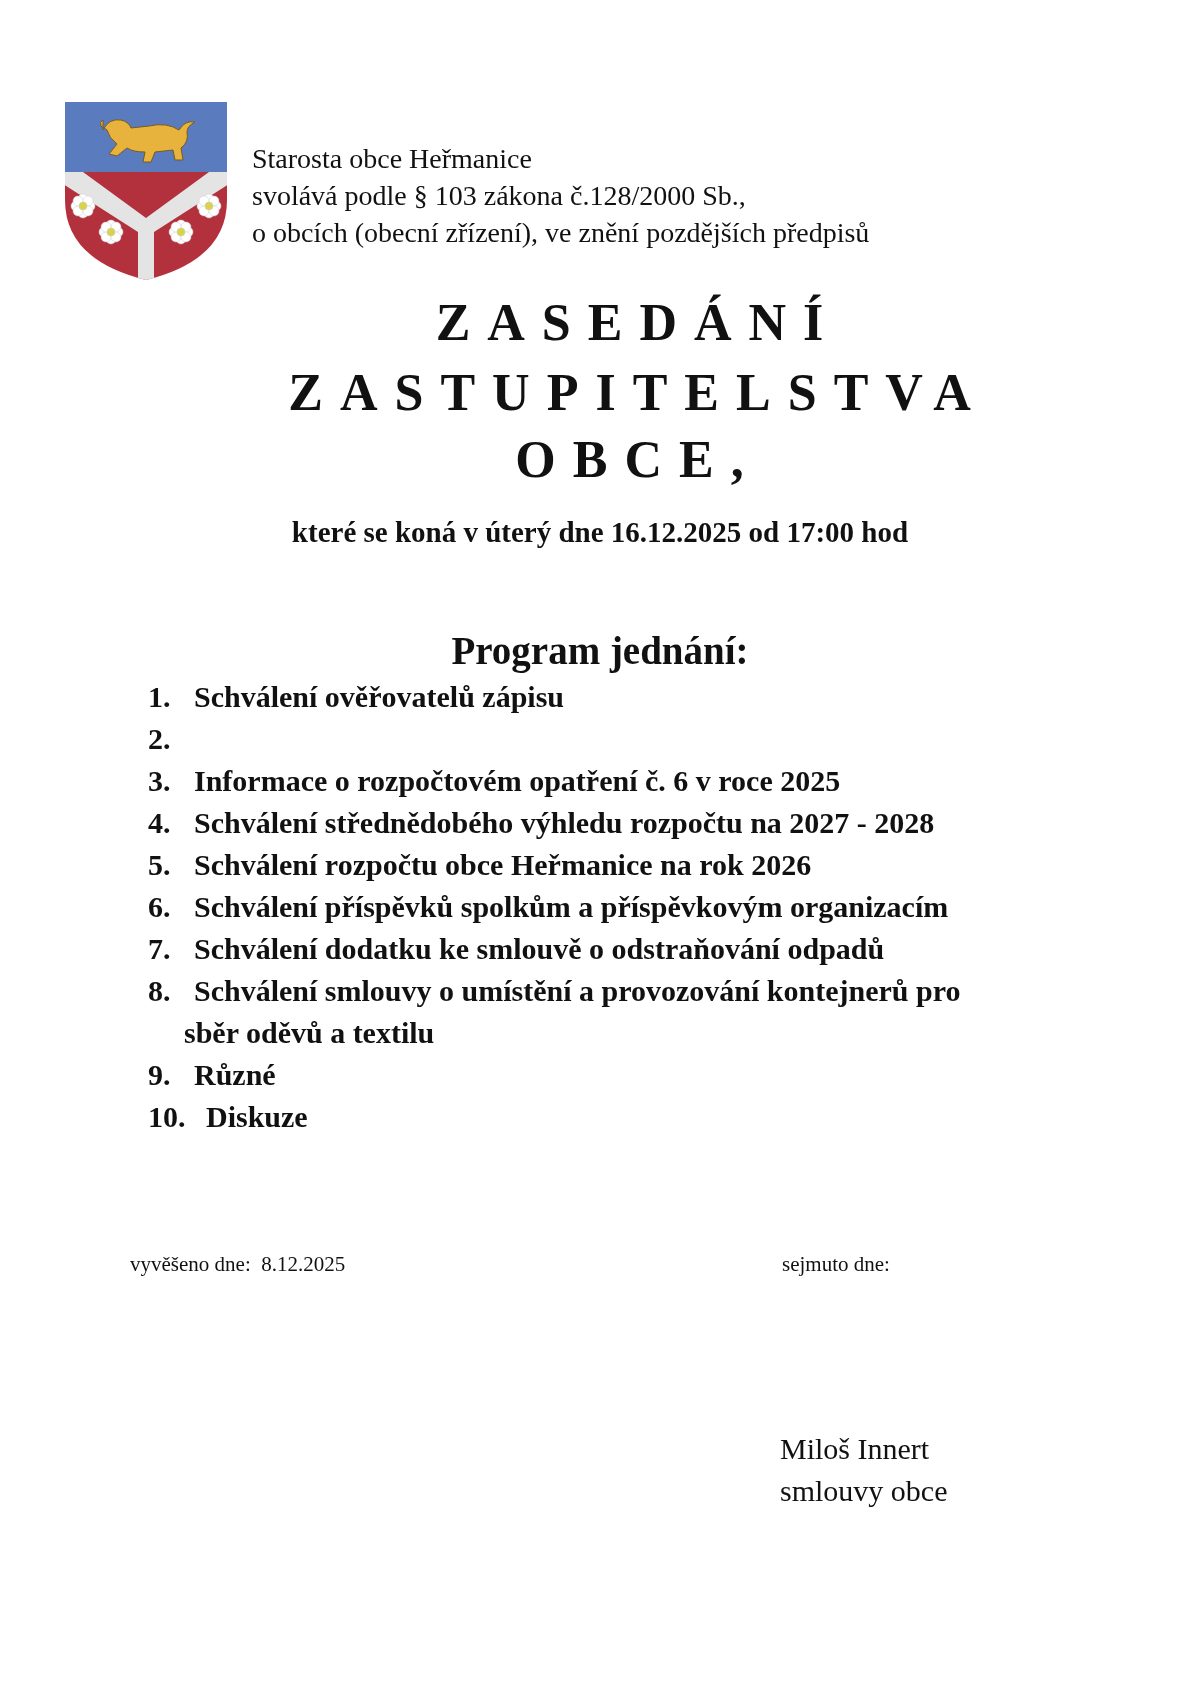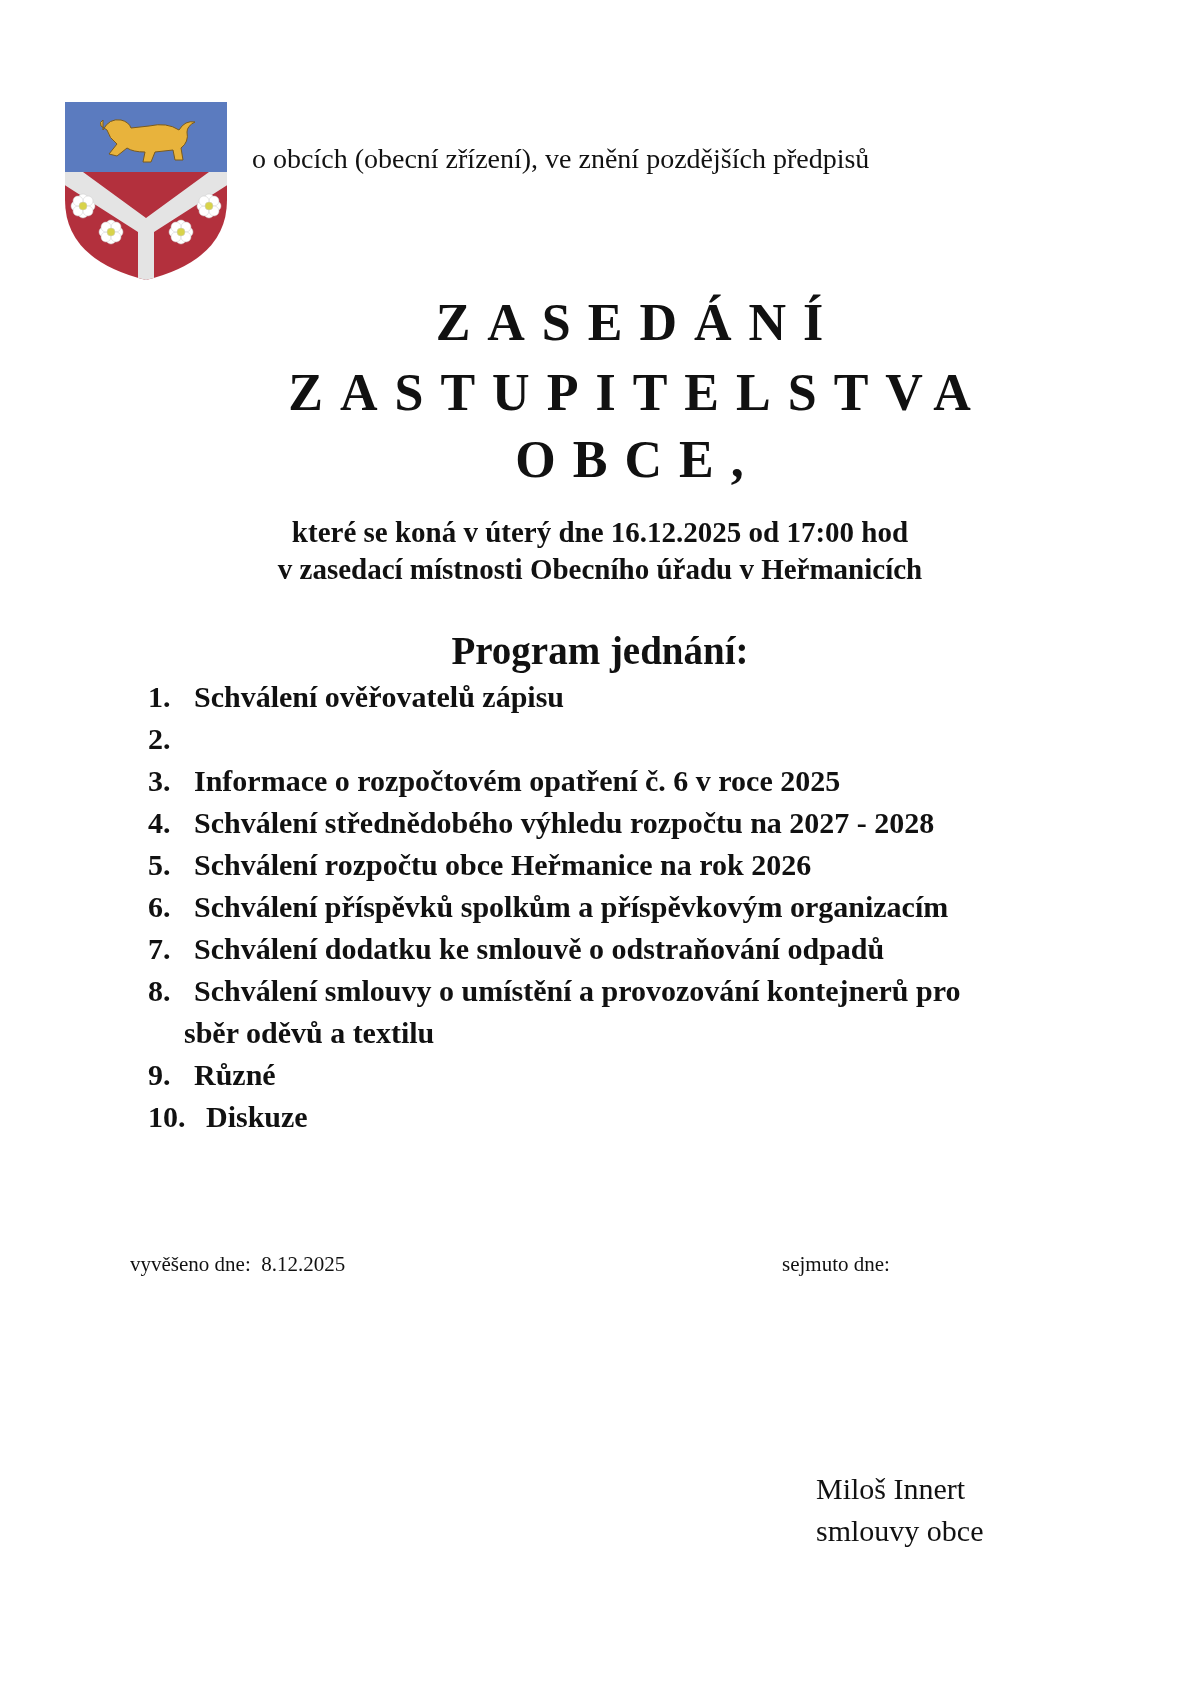--- a/index.html
+++ b/index.html
@@ -14,21 +14,21 @@
     .t2 { top: 358px; }
     .t3 { top: 425px; }
     .when { left: 0; width: 1200px; text-align: center; font-weight: bold; font-size: 29px; line-height: 37px; top: 514px; }
     .prog { left: 0; width: 1200px; text-align: center; font-weight: bold; font-size: 39px; top: 627px; line-height: 48px; }
     .agenda { left: 148px; top: 676px; font-weight: bold; font-size: 30px; }
     .agenda .item { display: flex; height: 42px; line-height: 42px; }
     .agenda .num { display: inline-block; min-width: 46px; }
     .agenda .num.wide { min-width: 58px; }
     .agenda .cont { padding-left: 36px; height: 42px; line-height: 42px; }
     .foot { font-size: 21px; top: 1252px; }
-    .sig { left: 780px; font-size: 30px; line-height: 42px; top: 1468px; margin-left: 36px; }
+    .sig { left: 780px; font-size: 30px; line-height: 42px; top: 1428px; }
   </style>
 </head>
 <body>
 
 <div class="crest">
   <svg width="166" height="182" viewBox="0 0 166 182">
     <defs>
       <clipPath id="shield">
         <path d="M2,2 H164 V100 Q164,160 83,180 Q2,160 2,100 Z"></path>
       </clipPath>
@@ -87,30 +87,31 @@
             <circle r="5" cx="5" cy="5"></circle>
             <circle r="5" cx="-5" cy="-5"></circle>
             <circle r="4" fill="#d8d34a"></circle>
           </g>
       </g>
     </g>
   </svg>
 </div>
 
 <div class="abs hdr">
+  <div>Starosta obce Heřmanice</div>
+  <div>svolává podle § 103 zákona č.128/2000 Sb.,</div>
   <div>o obcích (obecní zřízení), ve znění pozdějších předpisů</div>
 </div>
 
 <div class="abs title t1">ZASEDÁNÍ</div>
 <div class="abs title t2">ZASTUPITELSTVA</div>
 <div class="abs title t3">OBCE,</div>
 
 <div class="abs when">
   <div>které se koná v úterý dne 16.12.2025 od 17:00 hod</div>
-  <div>v zasedací místnosti Obecního úřadu v Heřmanicích</div>
 </div>
 
 <div class="abs prog">Program jednání:</div>
 
 <div class="abs agenda">
   <div class="item">
       <span class="num">1.</span>
       <span>Schválení ověřovatelů zápisu</span>
     </div>
   <div class="item">

